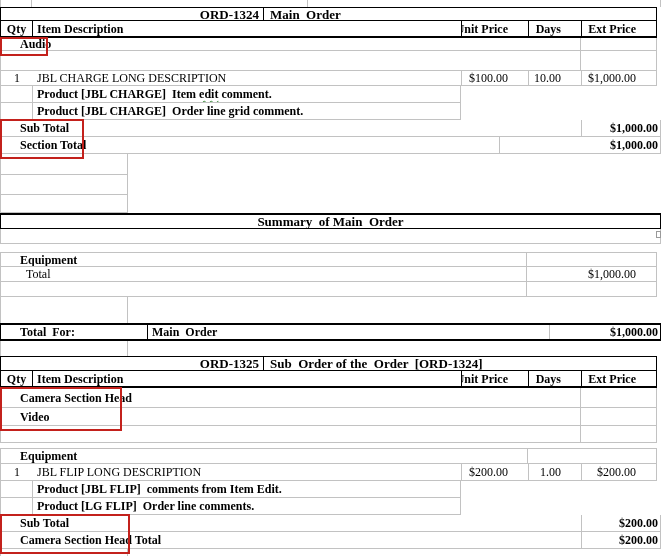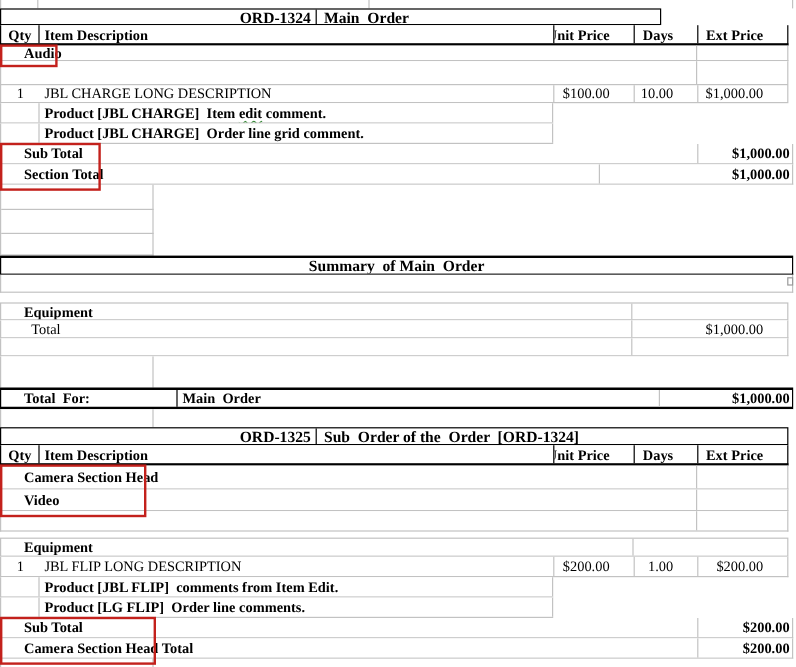--- a/index.html
+++ b/index.html
@@ -31,21 +31,21 @@
 <body>
 
 <div class="screen">
 
   <div class="row" style="top:0;left:0;width:661px;height:7px">
     <div class="c gl gr" style="width:32px"></div>
     <div class="c gr" style="width:276px"></div>
     <div class="c gr fx"></div>
   </div>
 
-  <div class="row kt kb kl kr" style="top:7px;left:0;width:551px;height:14px">
+  <div class="row kt kb kl kr" style="top:7px;left:0;width:657px;height:14px">
     <div class="c b t13 rt pr4 kr" style="width:263px">ORD-1324</div>
     <div class="c b t13 pl6 fx">Main  Order</div>
   </div>
 
   <div class="row kl kr kb2" style="top:21px;left:0;width:657px;height:17px">
     <div class="c b ct kr" style="width:32px">Qty</div>
     <div class="c b pl4 kr" style="width:429px">Item Description</div>
     <div class="c b rt pr3 kr" style="width:67px">Unit Price</div>
     <div class="c b rt pr3 kr" style="width:53px">Days</div>
     <div class="c b rt pr3 fx">Ext Price</div>

